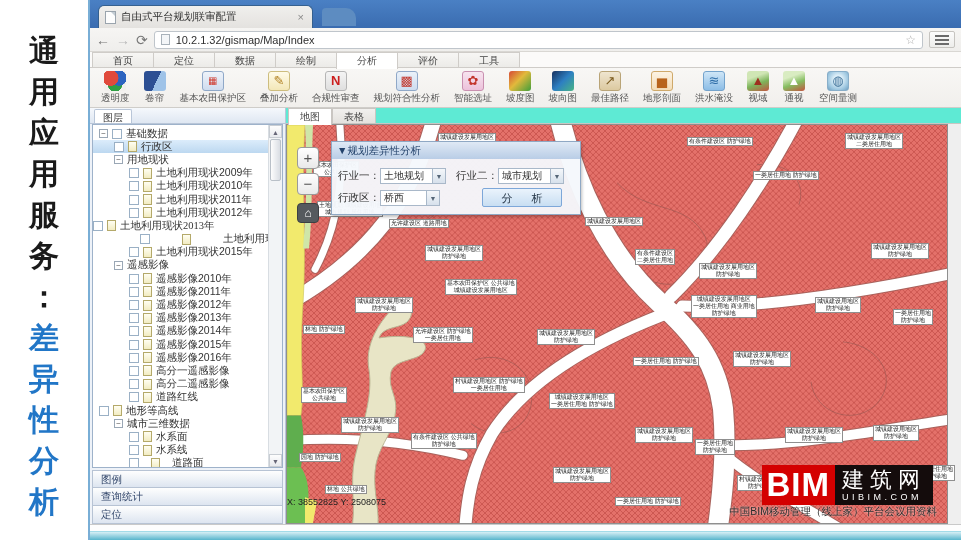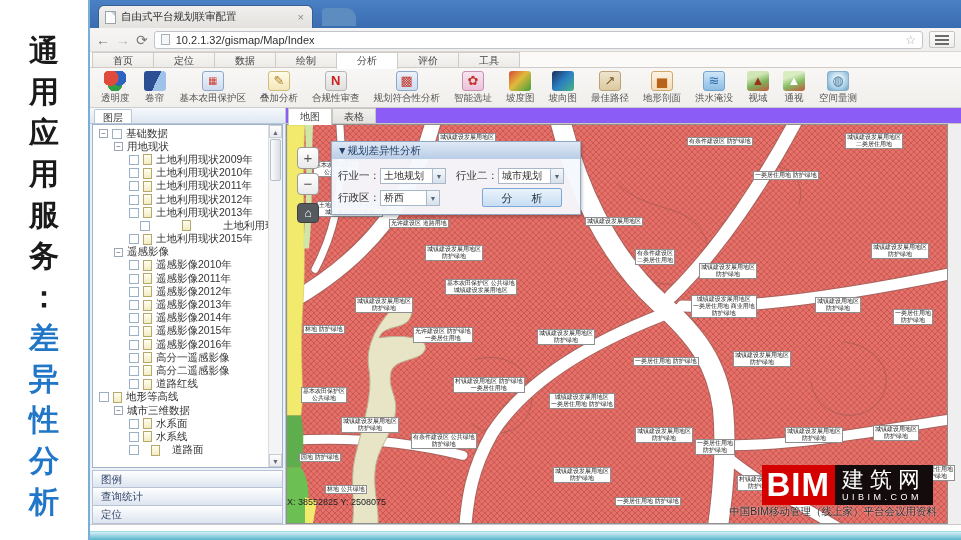--- a/index.html
+++ b/index.html
@@ -83,21 +83,21 @@
   .tlab { overflow:hidden; }
   #tree-scroll { position:absolute; right:0; top:0; bottom:0; width:14px; background:#f2f4f6; border-left:1px solid #d8dde2; }
   #tree-scroll .arr { height:13px; font-size:7px; color:#667; text-align:center; line-height:13px; background:linear-gradient(#fdfdfd,#e8eaee); border:1px solid #c8cdd3; }
   #tree-scroll .arr.dn { position:absolute; bottom:0; left:0; right:0; }
   #tree-scroll .thumb { position:absolute; top:14px; left:1px; right:1px; height:42px; background:linear-gradient(90deg,#fdfdfd,#d9dde3); border:1px solid #b9c0c8; border-radius:2px; }
   .acc { height:18px; margin:0 2px; background:linear-gradient(#fefefe,#dde5f0); border:1px solid #b7c3d4; border-top:none; font-size:10.5px; color:#33476b; line-height:17px; padding-left:8px; }
   .acc:first-of-type { border-top:1px solid #b7c3d4; margin-top:2px; }
 
   
   #mapcol { flex:1; display:flex; flex-direction:column; min-width:0; }
-  #maptabs { height:16px; background:#8b5cf6; border-bottom:1px solid #c9c6c2; display:flex; padding-left:2px; }
+  #maptabs { height:16px; background:#5eead4; border-bottom:1px solid #c9c6c2; display:flex; padding-left:2px; }
   .vtab { width:44px; text-align:center; font-size:10px; line-height:15px; border:1px solid #c9c6c2; border-bottom:none; color:#444; }
   .vtab.on { background:#fff; height:17px; position:relative; z-index:2; }
   .vtab.off { background:linear-gradient(#f1f0ee,#e4e2de); }
   #mapbox { position:relative; width:662px; height:400px; border:1px solid #8f8f8f; background:#fff; }
   #mapgutter { flex:1; background:#efefef; }
   #maprow { display:flex; flex:1; }
 
   
   .zbtn { position:absolute; left:10px; width:22px; height:22px; background:linear-gradient(#ffffff,#e9e9e9); border:1px solid #9a9a9a; border-radius:4px; font-size:15px; color:#555; text-align:center; line-height:20px; z-index:5; }
   #zoom-out { top:48px; }
@@ -259,20 +259,25 @@
         <div id="lp-head">
           <div class="ptab">图层</div>
         </div>
         <div id="treewrap">
           <div id="tree">
               <div class="trow" style="padding-left: 6px;">
                 <span class="texp">−</span>
                 <span class="tchk"></span>
                 <span class="tlab">基础数据</span>
               </div>
+              <div class="trow sel" style="padding-left: 21px;">
+                <span class="tchk"></span>
+                <span class="tpage"></span>
+                <span class="tlab">行政区</span>
+              </div>
               <div class="trow" style="padding-left: 21px;">
                 <span class="texp">−</span>
                 <span class="tlab">用地现状</span>
               </div>
               <div class="trow" style="padding-left: 36px;">
                 <span class="tchk"></span>
                 <span class="tpage"></span>
                 <span class="tlab">土地利用现状2009年</span>
               </div>
               <div class="trow" style="padding-left: 36px;">
@@ -283,21 +288,21 @@
               <div class="trow" style="padding-left: 36px;">
                 <span class="tchk"></span>
                 <span class="tpage"></span>
                 <span class="tlab">土地利用现状2011年</span>
               </div>
               <div class="trow" style="padding-left: 36px;">
                 <span class="tchk"></span>
                 <span class="tpage"></span>
                 <span class="tlab">土地利用现状2012年</span>
               </div>
-              <div class="trow" style="padding-left: 36px;">
+              <div class="trow" style=" font-family: Liberation Serif, serif;">
                 <span class="tchk"></span>
                 <span class="tpage"></span>
                 <span class="tlab">土地利用现状2013年</span>
               </div>
               <div class="trow" style="padding-left: 47px; gap: 28px;">
                 <span class="tchk"></span>
                 <span class="tpage"></span>
                 <span class="tlab">土地利用现状2014年</span>
               </div>
               <div class="trow" style="padding-left: 36px;">

